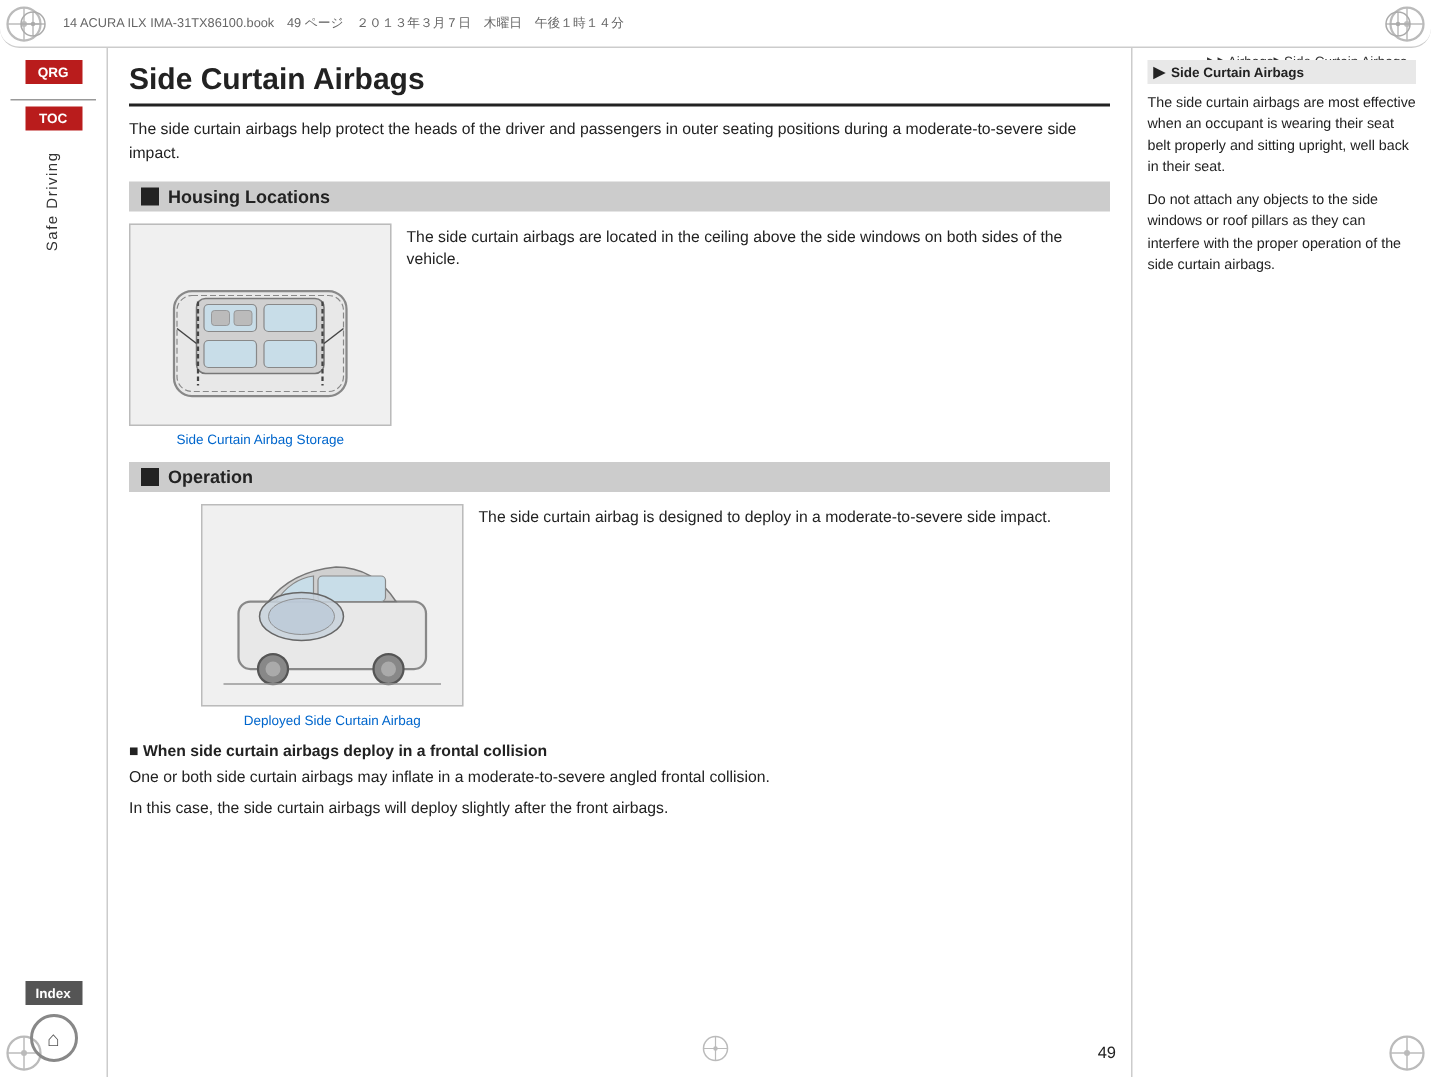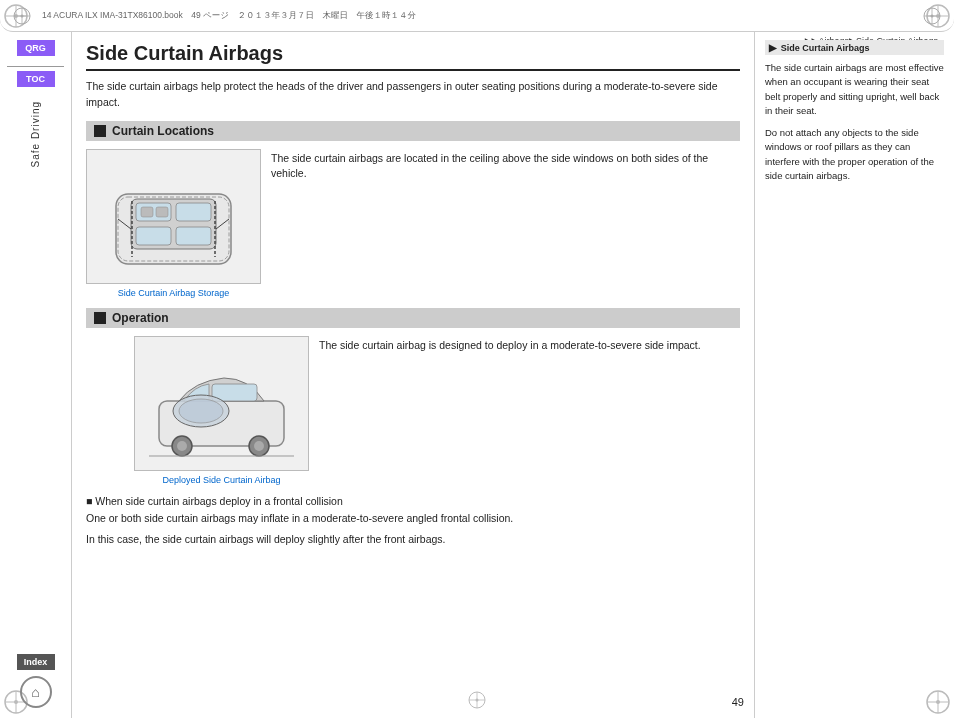--- a/index.html
+++ b/index.html
@@ -46,21 +46,21 @@
       width: 72px;
       bottom: 0;
       border-right: 1px solid #ccc;
       display: flex;
       flex-direction: column;
       align-items: center;
       padding-top: 8px;
     }
 
     .sidebar-btn {
-      background: #8b5cf6;
+      background: #b91c1c;
       color: #fff;
       font-size: 9px;
       font-weight: bold;
       padding: 3px 6px;
       margin-bottom: 6px;
       cursor: pointer;
       text-align: center;
       min-width: 38px;
     }
 
@@ -222,21 +222,21 @@
 
     
     .car-svg {
       width: 155px;
       height: 100px;
     }
 
     
     .bold-warning {
       font-size: 10.5px;
-      font-weight: normal;
+      font-weight: bold;
       margin-bottom: 4px;
       margin-top: 4px;
     }
 
     .normal-text {
       font-size: 10.5px;
       line-height: 1.5;
       color: #222;
       margin-bottom: 6px;
     }
@@ -354,21 +354,21 @@
 </div>
 
 <div class="main-content">
 
   <h1 class="page-title">Side Curtain Airbags</h1>
 
   <p class="intro-text">The side curtain airbags help protect the heads of the driver and passengers in outer seating positions during a moderate-to-severe side impact.</p>
 
   <div class="section-header">
     <span class="black-sq"></span>
-    <span>Curtain Locations</span>
+    <span>Housing Locations</span>
   </div>
 
   <div class="img-text-row">
     <div style="display:flex; flex-direction:column; align-items:center;">
       <div class="diagram-box">
 
         <svg class="car-svg" viewBox="0 0 155 100" xmlns="http://www.w3.org/2000/svg">
 
           <rect x="20" y="15" width="115" height="70" rx="12" fill="#e8e8e8" stroke="#888" stroke-width="1.5"></rect>
 

